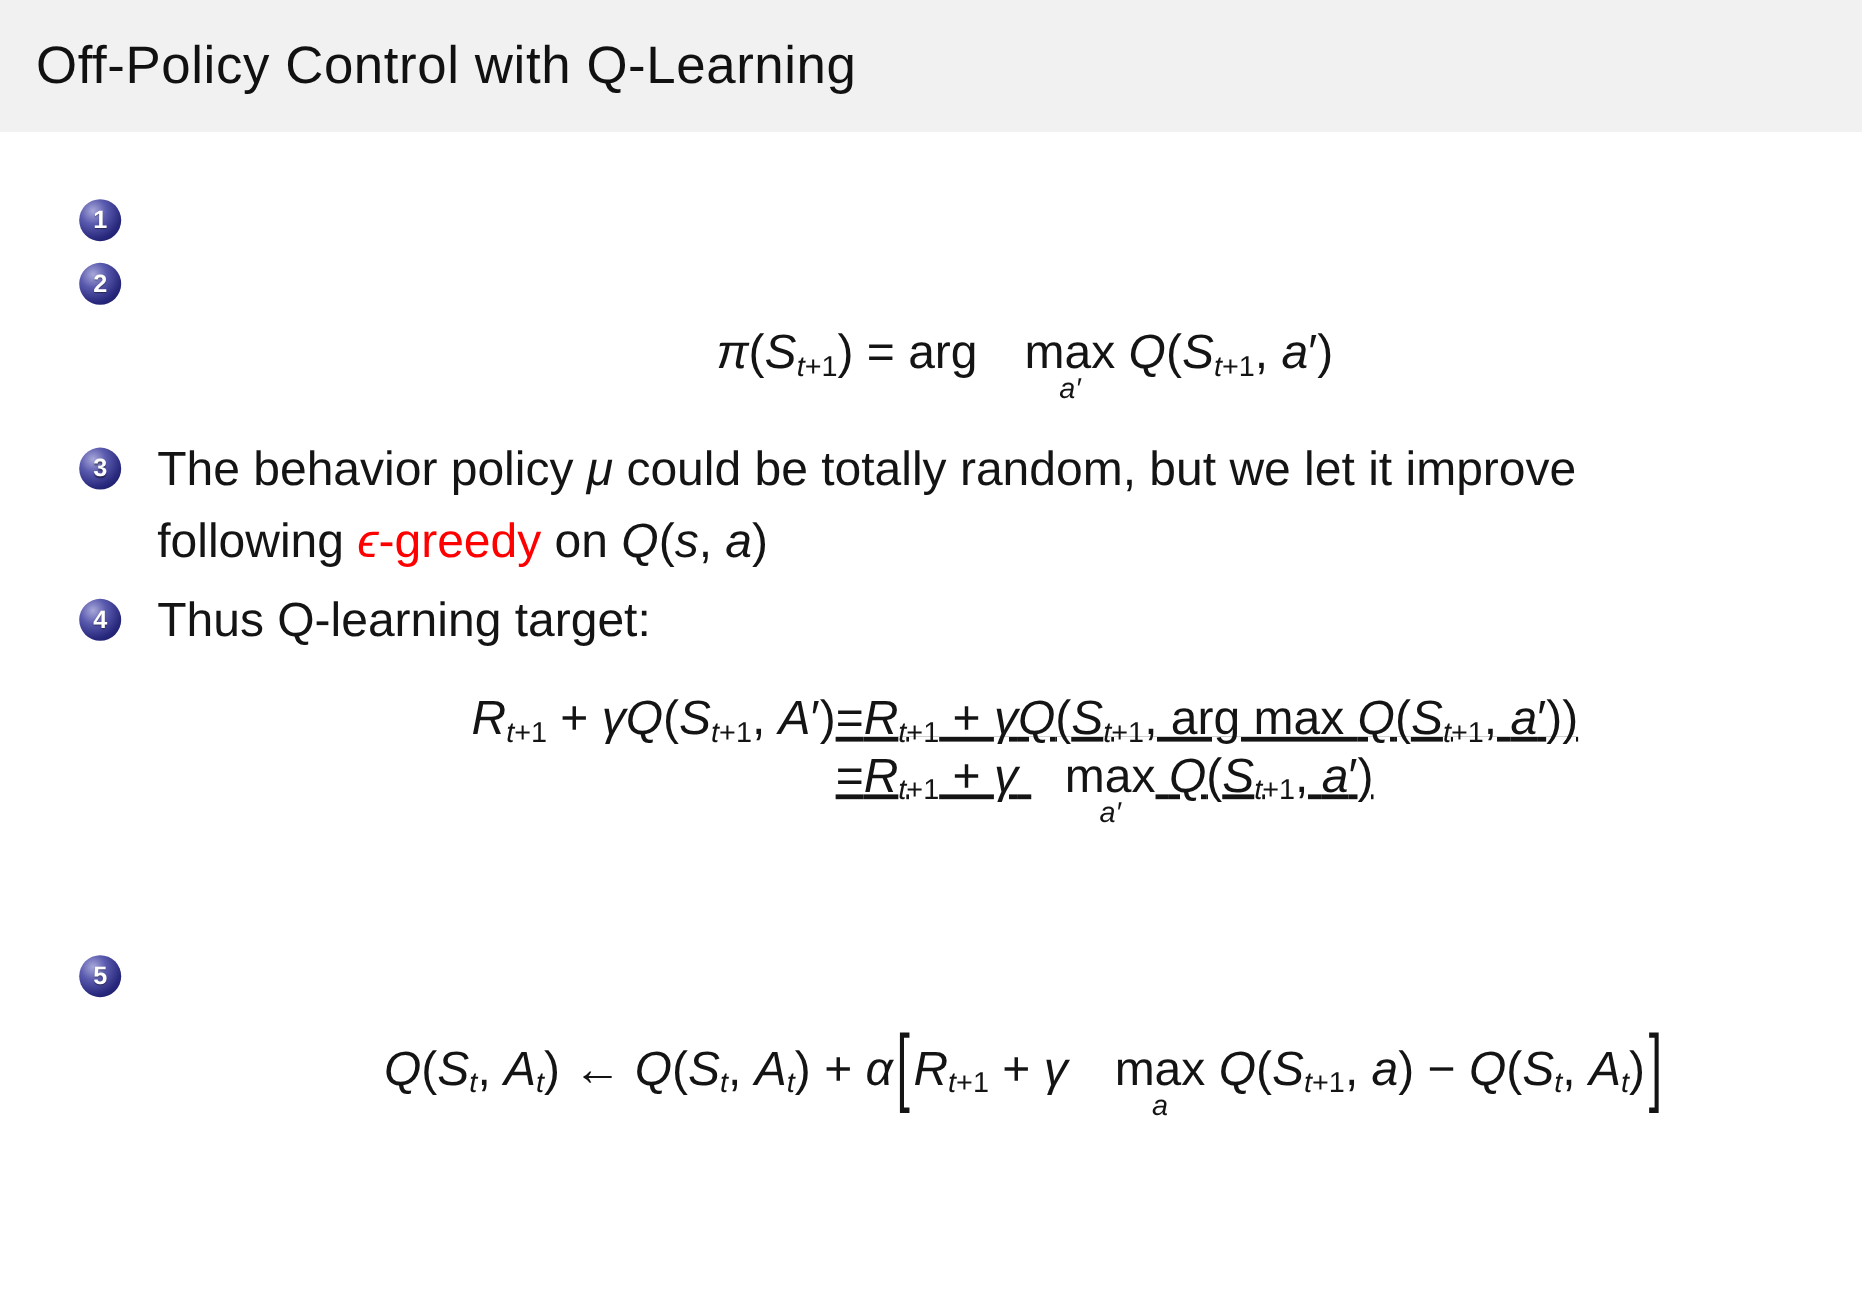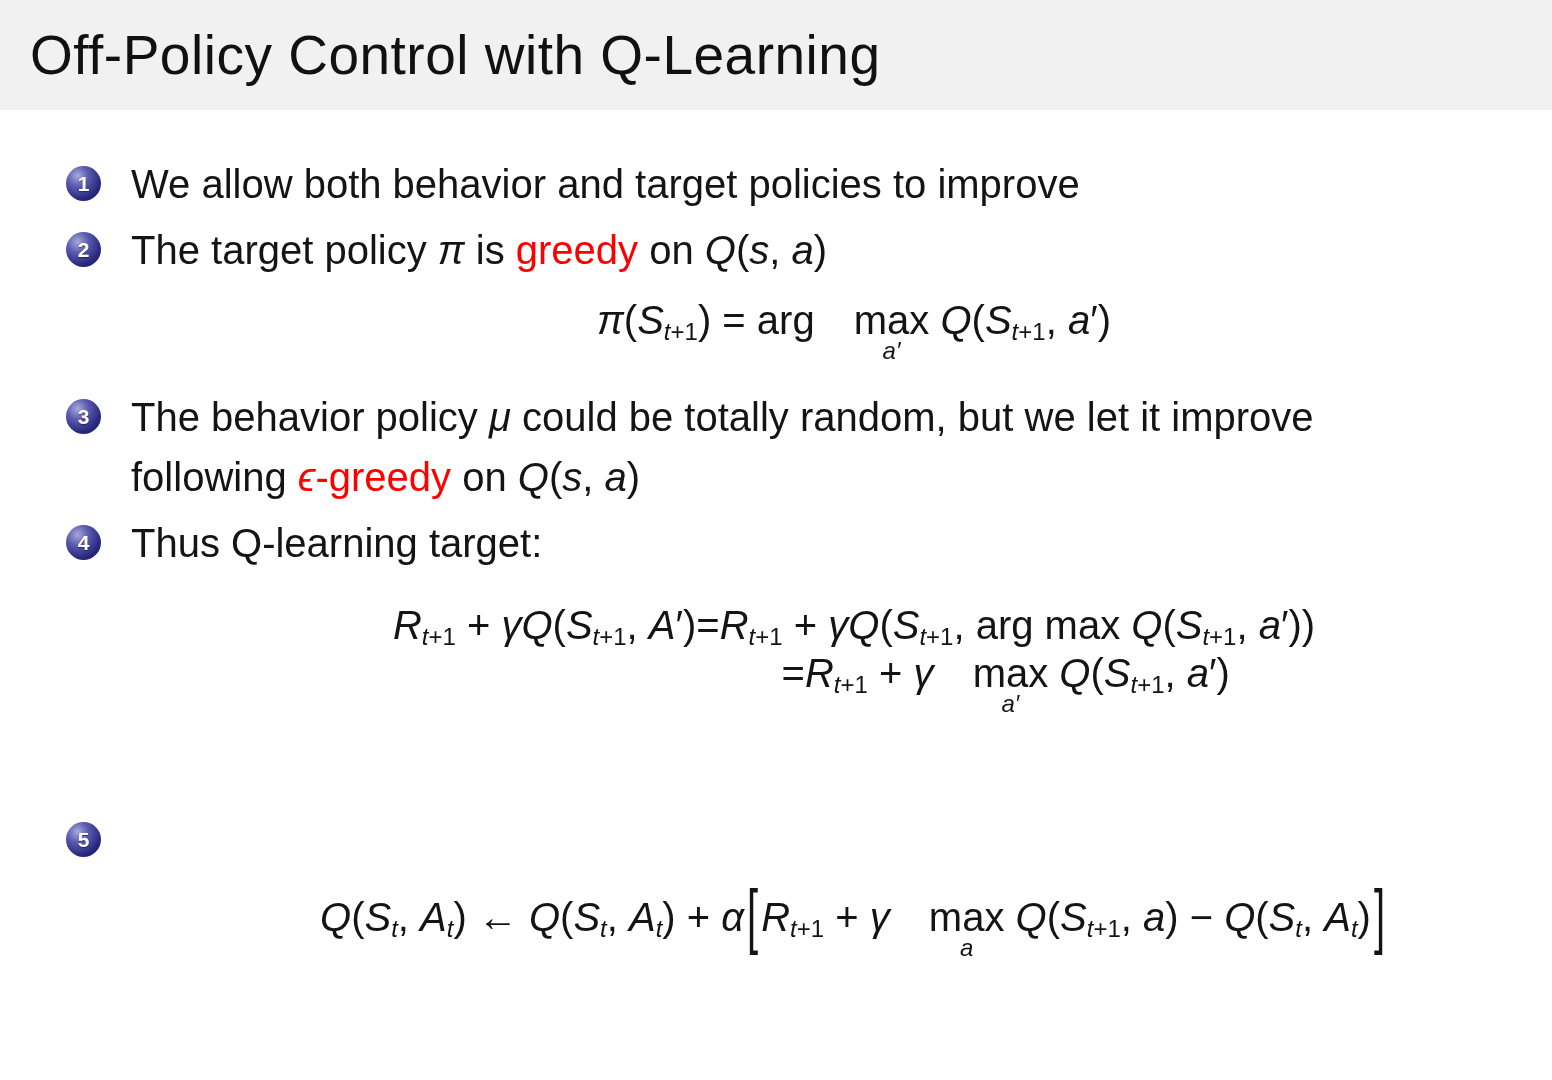--- a/index.html
+++ b/index.html
@@ -10,21 +10,21 @@
   }
   .slide { width:1552px; height:1080px; position:relative; background:#ffffff; }
 
   
   .titlebar {
     background:var(--header-bg, #f1f1f1);
     height:110px; display:flex; align-items:center;
     padding:0 30px; box-sizing:border-box;
   }
   .titlebar h1 {
-    margin:0; font-size:55px; font-weight:normal; color:#111111;
+    margin:0; font-size:44px; font-weight:normal; color:#111111;
     letter-spacing:0.5px;
   }
 
   
   .slide-body { padding:44px 20px 0 66px; box-sizing:border-box; }
 
   .item {
     display:flex; align-items:flex-start;
     font-size:40px; line-height:1.5; margin:0 0 6px 0;
   }
@@ -52,44 +52,42 @@
   .eq-centered { text-align:center; position:relative; left:55px; }
   .eq-a { margin:18px 0 26px 0; }
 
   .eq-align {
     display:grid; grid-template-columns:max-content max-content;
     justify-content:center; align-items:baseline;
     margin-top:30px; position:relative; left:55px;
     font-size:40px;
   }
   .eq-lhs { text-align:right; }
-  .eq-rhs { text-align:center; }
+  .eq-rhs { text-align:left;text-decoration:underline; }
 
   .item-5 { margin-top:95px; }
   .eq-c { margin-top:38px; }
 </style>
 </head>
 <body>
 
 <div class="slide">
 
   <header class="titlebar">
     <h1>Off-Policy Control with Q-Learning</h1>
   </header>
 
   <main class="slide-body">
 
     <div class="item">
       <span class="badge">1</span>
-      <span class="itemtext"><span>We allow both behavior and target policies to improve</span></span>
     </div>
 
     <div class="item">
       <span class="badge">2</span>
-      <span class="itemtext"><span>The target policy </span><span class="it">π</span><span> is </span><span class="red">greedy</span><span> on </span><span class="it">Q</span><span>(</span><span class="it">s</span><span>, </span><span class="it">a</span><span>)</span></span>
     </div>
 
     <div class="equation eq-centered eq-a"><span class="it">π</span><span>(</span><span class="it">S</span><span class="sub it">t</span><span class="sub">+1</span><span>) = </span><span>arg </span><span class="munder">
           <span class="mbase">max</span>
           <span class="mund">a′</span>
         </span><span> </span><span class="it">Q</span><span>(</span><span class="it">S</span><span class="sub it">t</span><span class="sub">+1</span><span>, </span><span class="it">a</span><span>′</span><span>)</span></div>
 
     <div class="item">
       <span class="badge">3</span>
       <span class="itemtext"><span>The behavior policy </span><span class="it">μ</span><span> could be totally random, but we let it improve</span><br><span>following </span><span class="red it">ϵ</span><span class="red">-greedy</span><span> on </span><span class="it">Q</span><span>(</span><span class="it">s</span><span>, </span><span class="it">a</span><span>)</span></span>

